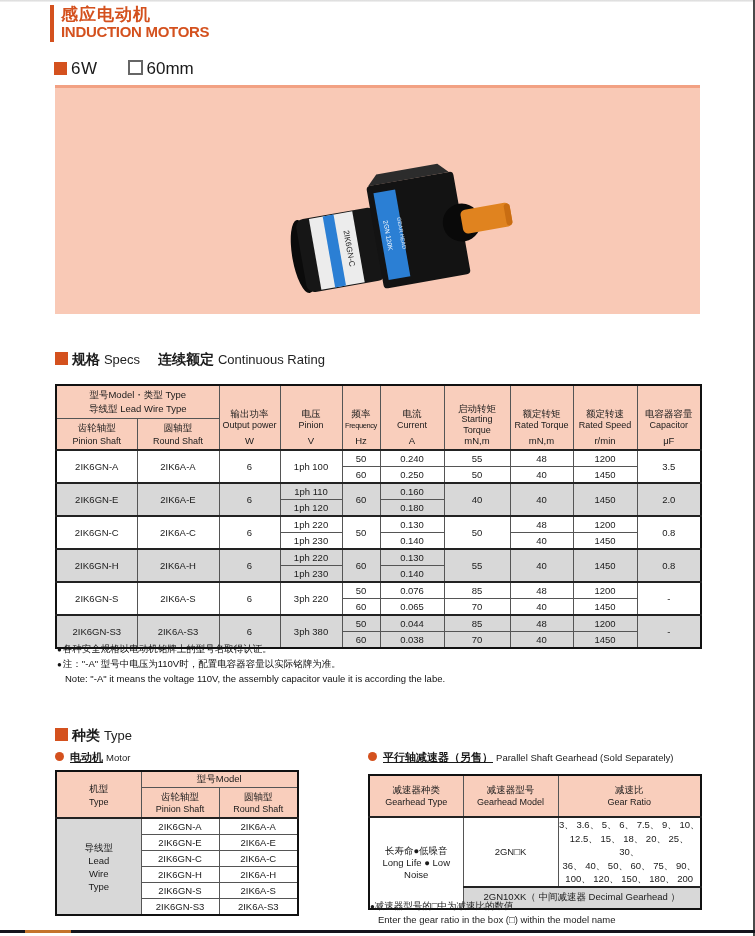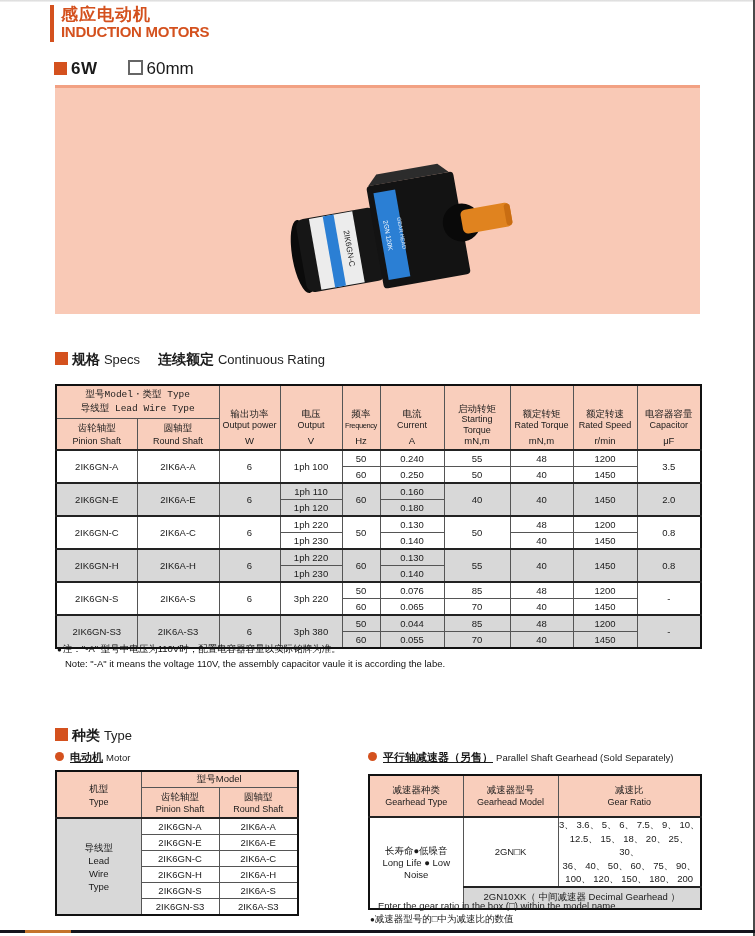--- a/index.html
+++ b/index.html
@@ -14,21 +14,21 @@
   .bottom-bar-orange{left:25px;top:930px;width:46px;height:3px;background:#c4742c;}
 
   
   .title-bar{left:50px;top:5px;width:4px;height:37px;background:#d4511e;}
   .title-cn{left:61px;top:3px;font-size:17px;font-weight:bold;color:#d4511e;letter-spacing:1px;}
   .title-en{left:61px;top:23px;font-size:15px;font-weight:bold;color:#d4511e;letter-spacing:-0.3px;}
 
   .sq{display:inline-block;width:13px;height:13px;background:#d4511e;vertical-align:-1px;margin-right:4px;}
   .sq-outline{display:inline-block;width:11px;height:11px;background:#fff;border:2px solid #666;vertical-align:-1px;margin-right:4px;}
   .pw-row{left:54px;top:59px;font-size:17px;}
-  .pw-label{font-weight:bold;margin-right:30px;letter-spacing:0.5px;}
+  .pw-label{font-weight:normal;margin-right:30px;letter-spacing:0.5px;}
   .sz-label{font-weight:normal;text-align:right;}
 
   
   .photo-box{left:55px;top:85px;width:645px;height:226px;background:#f9c9b6;border-top:3px solid #f2a183;}
 
   
   .sec-head{font-size:14px;}
   .sec-head .cn{font-weight:bold;}
   .sec-head .en{font-weight:normal;font-size:13px;color:#222;}
   .sec-head .gap{display:inline-block;width:18px;}
@@ -52,21 +52,21 @@
   .spec-table{width:645px;border:2px solid #111;font-size:9.5px;}
   .spec-table thead tr:first-child th{height:32px;}
   .spec-table .th-sub th{height:30px;}
   .spec-table tbody td{height:15px;line-height:13px;}
   .spec-table tbody tr:first-child td{border-top:2px solid #222;}
   .spec-table tr.gstart td{border-top:2px solid #222;}
   tr.gray{background:#d8d8d8;}
   .th-col{position:relative;height:64px;}
   .th-col .cht{padding-top:3px;line-height:11px;}
   .th-col .chu{position:absolute;bottom:3px;left:0;right:0;line-height:10px;}
-  .th-model div{line-height:14px;font-family:Liberation Mono, monospace;}
+  .th-model div{line-height:14px;}
   .th-narrow .en9{font-size:7.5px;letter-spacing:-0.4px;}
 
   
   .notes{left:57px;top:642px;width:640px;font-size:9.5px;line-height:14.2px;color:#111;}
   .note-cn .dot{font-size:8px;margin-right:1px;}
   .note-en{padding-left:8px;}
 
   
   .motor-table{width:242px;border:2px solid #111;font-size:9.5px;}
   .motor-table thead tr:first-child th{height:15px;}
@@ -144,21 +144,21 @@
       <tr>
         <th colspan="2" class="th-model">
           <div class="cn10">型号Model・类型 Type</div>
           <div class="cn10">导线型 Lead Wire Type</div>
         </th>
         <th rowspan="2" class="th-col">
           <div class="cht"><span class="cn10">输出功率</span><br><span class="en9">Output power</span></div>
           <div class="chu cn10">W</div>
         </th>
         <th rowspan="2" class="th-col">
-          <div class="cht"><span class="cn10">电压</span><br><span class="en9">Output</span></div>
+          <div class="cht"><span class="cn10">电压</span><br><span class="en9">Pinion</span></div>
           <div class="chu cn10">V</div>
         </th>
         <th rowspan="2" class="th-col th-narrow">
           <div class="cht"><span class="cn10">频率</span><br><span class="en9">Frequency</span></div>
           <div class="chu cn10">Hz</div>
         </th>
         <th rowspan="2" class="th-col">
           <div class="cht"><span class="cn10">电流</span><br><span class="en9">Current</span></div>
           <div class="chu cn10">A</div>
         </th>
@@ -286,29 +286,30 @@
         <td rowspan="2">3ph 380</td>
         <td>50</td>
         <td>0.044</td>
         <td>85</td>
         <td>48</td>
         <td>1200</td>
         <td rowspan="2">-</td>
       </tr>
       <tr class="gray">
         <td>60</td>
-        <td>0.055</td>
+        <td>0.038</td>
         <td>70</td>
         <td>40</td>
         <td>1450</td>
       </tr>
     </tbody>
   </table>
 
   <div class="abs notes">
+    <div class="note-cn"><span class="dot">●</span><span>各种安全规格以电动机铭牌上的型号名取得认证。</span></div>
     <div class="note-cn"><span class="dot">●</span><span>注："-A" 型号中电压为110V时，配置电容器容量以实际铭牌为准。</span></div>
     <div class="note-en">Note: "-A" it means the voltage 110V, the assembly capacitor vaule it is according the labe.</div>
   </div>
 
   <div class="abs sec-head" style="left:55px;top:727px;">
     <span class="sec-sq"></span><span class="cn">种类</span>
     <span class="en">Type</span>
   </div>
 
   <div class="abs bullet-row" style="left:55px;top:750px;">
@@ -399,21 +400,21 @@
           <div>100、 120、 150、 180、 200</div>
         </td>
       </tr>
       <tr class="decimal-row">
         <td colspan="2">2GN10XK（ 中间减速器 Decimal Gearhead ）</td>
       </tr>
     </tbody>
   </table>
 
   <div class="abs gear-note">
+    <div><span class="dot" style="font-size:8px;">●</span><span>减速器型号的□中为减速比的数值</span></div>
     <div style="padding-left:8px;">Enter the gear ratio in the box (□) within the model name</div>
-    <div><span class="dot" style="font-size:8px;">●</span><span>减速器型号的□中为减速比的数值</span></div>
   </div>
 
   <div class="abs right-edge"></div>
   <div class="abs bottom-bar"></div>
   <div class="abs bottom-bar-orange"></div>
 
 </div>
 
 </body></html>

